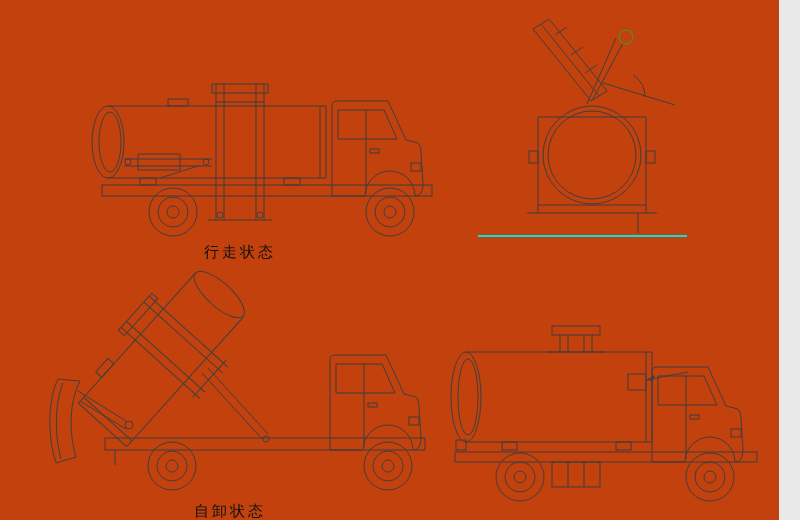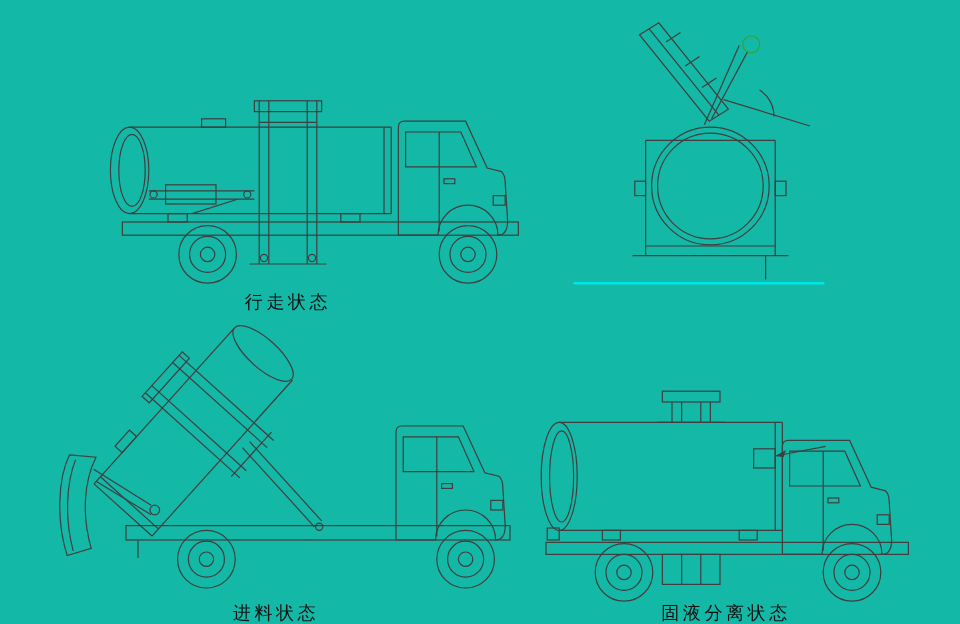--- a/index.html
+++ b/index.html
@@ -26,21 +26,21 @@
   .view .fill-line{fill:var(--line);stroke:none;}
   .caption{
     position:absolute;text-align:center;
     font-size:15px;font-weight:500;letter-spacing:3px;
     color:var(--label-text);
   }
 </style>
 </head>
 <body>
 
-<div class="canvas" style="width: 800px; height: 520px; background: #14b8a6;">
+<div class="canvas" style="width: 739px; height: 520px; background: #c2410c; padding-left: 40px;">
 
   <svg class="hidden-defs" aria-hidden="true">
     <defs>
       <g id="cab-shape">
         <path d="M0,0 L0,-90 Q0,-95 5,-95 L56,-95 L74,-56 L86,-53 Q89,-50 89,-44 L91,-12 Q91,0 83,0 A25,25 0 0 0 33,0 L0,0 Z"></path>
         <path d="M6,-86 L52,-86 L65,-57 L6,-57 Z"></path>
         <line x1="34" y1="-86" x2="34" y2="-57"></line>
         <line x1="34" y1="-57" x2="34" y2="-3"></line>
         <rect x="38" y="-47" width="9" height="4"></rect>
         <rect x="79" y="-33" width="10" height="8"></rect>
@@ -161,21 +161,21 @@
     <g transform="translate(300,187)">
         <use href="#cab-shape"></use>
       </g>
     <g transform="translate(142,203)">
         <use href="#wheel-shape"></use>
       </g>
     <g transform="translate(358,203)">
         <use href="#wheel-shape"></use>
       </g>
   </svg>
-  <div class="caption" style="left:30px;top:502px;width:400px">进料状态</div>
+  <div class="caption" style="left:30px;top:502px;width:400px">自卸状态</div>
 
   <svg class="view" style="left:440px;top:322px" width="330" height="190" viewBox="0 0 330 190">
     <g>
       <ellipse cx="26" cy="75" rx="15" ry="45"></ellipse>
       <ellipse cx="28" cy="75" rx="10" ry="38"></ellipse>
       <line x1="26" y1="30" x2="212" y2="30"></line>
       <line x1="26" y1="120" x2="212" y2="120"></line>
       <line x1="212" y1="30" x2="212" y2="120"></line>
       <line x1="206" y1="30" x2="206" y2="120"></line>
       <rect x="62" y="120" width="15" height="8"></rect>
@@ -204,15 +204,14 @@
     <g transform="translate(212,140)">
         <use href="#cab-shape"></use>
       </g>
     <g transform="translate(80,155)">
         <use href="#wheel-shape"></use>
       </g>
     <g transform="translate(270,155)">
         <use href="#wheel-shape"></use>
       </g>
   </svg>
-  <div class="caption" style="left:440px;top:502px;width:330px">固液分离状态</div>
 
 </div>
 
 </body></html>

